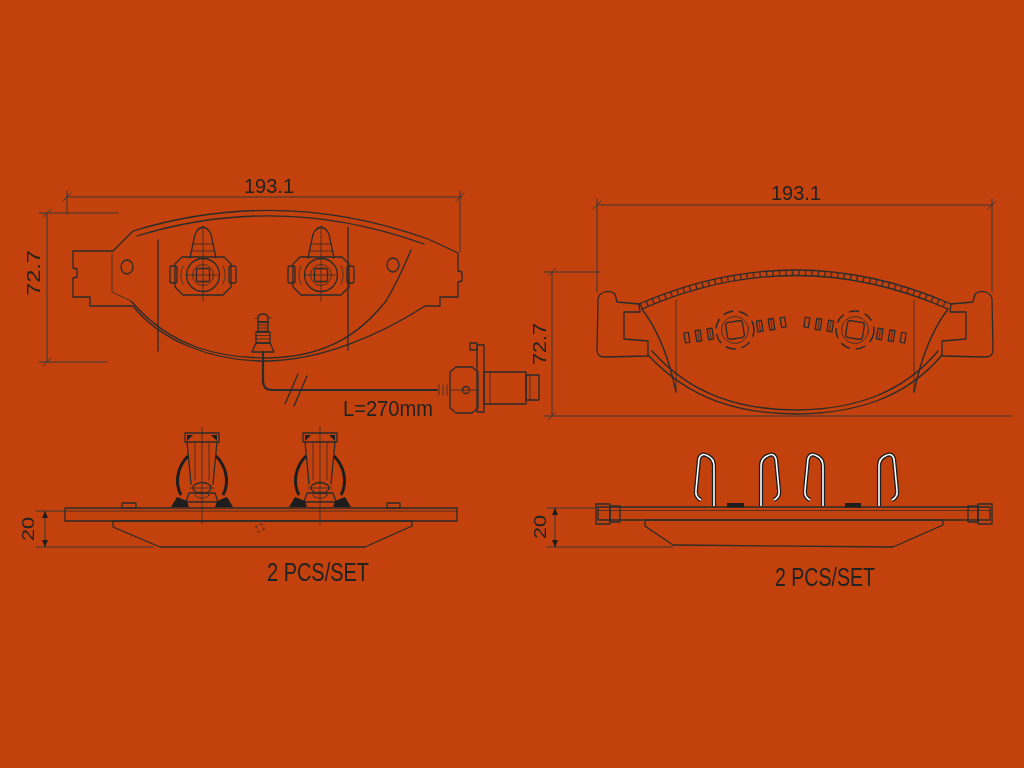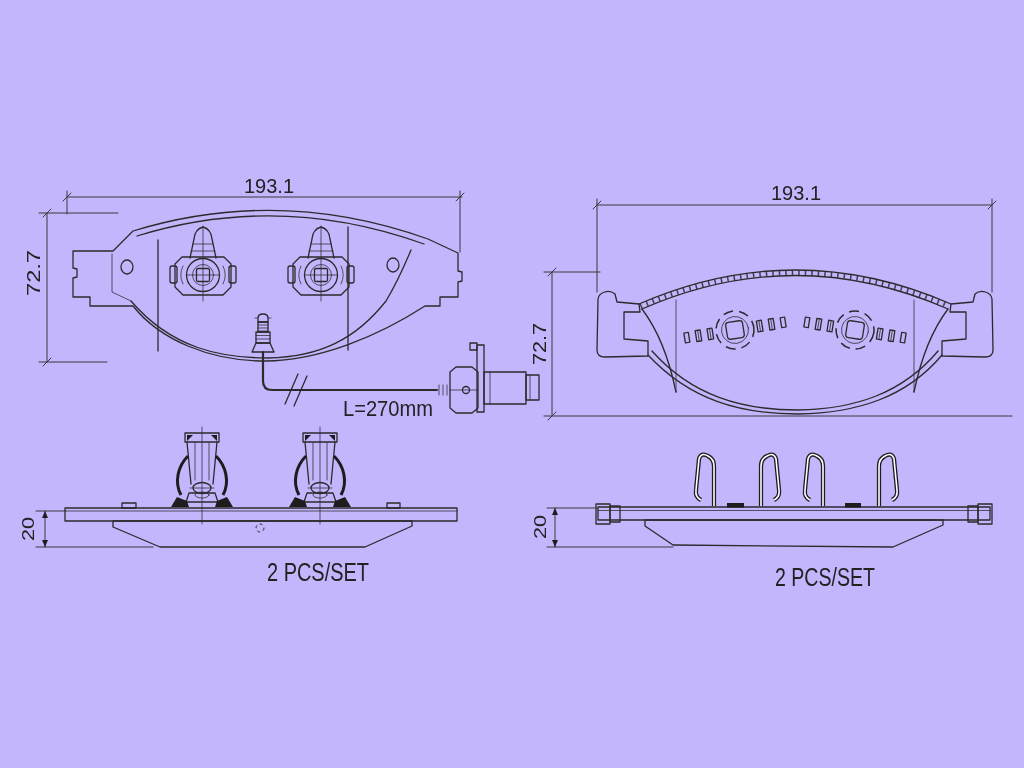--- a/index.html
+++ b/index.html
@@ -1,16 +1,16 @@
 <!DOCTYPE html>
 <html><head>
 <meta charset="utf-8">
 <style>
   html,body{margin:0;padding:0;background:#ffffff;}
-  #canvas-wrap{position:relative;width:1024px;height:768px;background:#c4b5fd;overflow:hidden;
+  #canvas-wrap{position:relative;width:1024px;height:768px;background:#c2410c;overflow:hidden;
     font-family:"Liberation Sans", sans-serif;}
   svg{display:block;}
   .ln{fill:none;stroke:#2b2b2b;stroke-width:1.3;stroke-linecap:round;stroke-linejoin:round;}
   .thin{fill:none;stroke:#2b2b2b;stroke-width:.75;stroke-linecap:round;}
   .dim{fill:none;stroke:#3a3a3a;stroke-width:1;stroke-linecap:round;}
   .dark{fill:none;stroke:#1d1d1d;}
   .blk{fill:#1d1d1d;stroke:none;}
   .whitecore{fill:none;stroke:#ffffff;}
   .serr{fill:none;stroke:#2b2b2b;stroke-width:5;stroke-dasharray:1.5 5;opacity:.85;}
   .scallop{fill:none;stroke:#2b2b2b;stroke-width:1.5;stroke-dasharray:10 6;}

